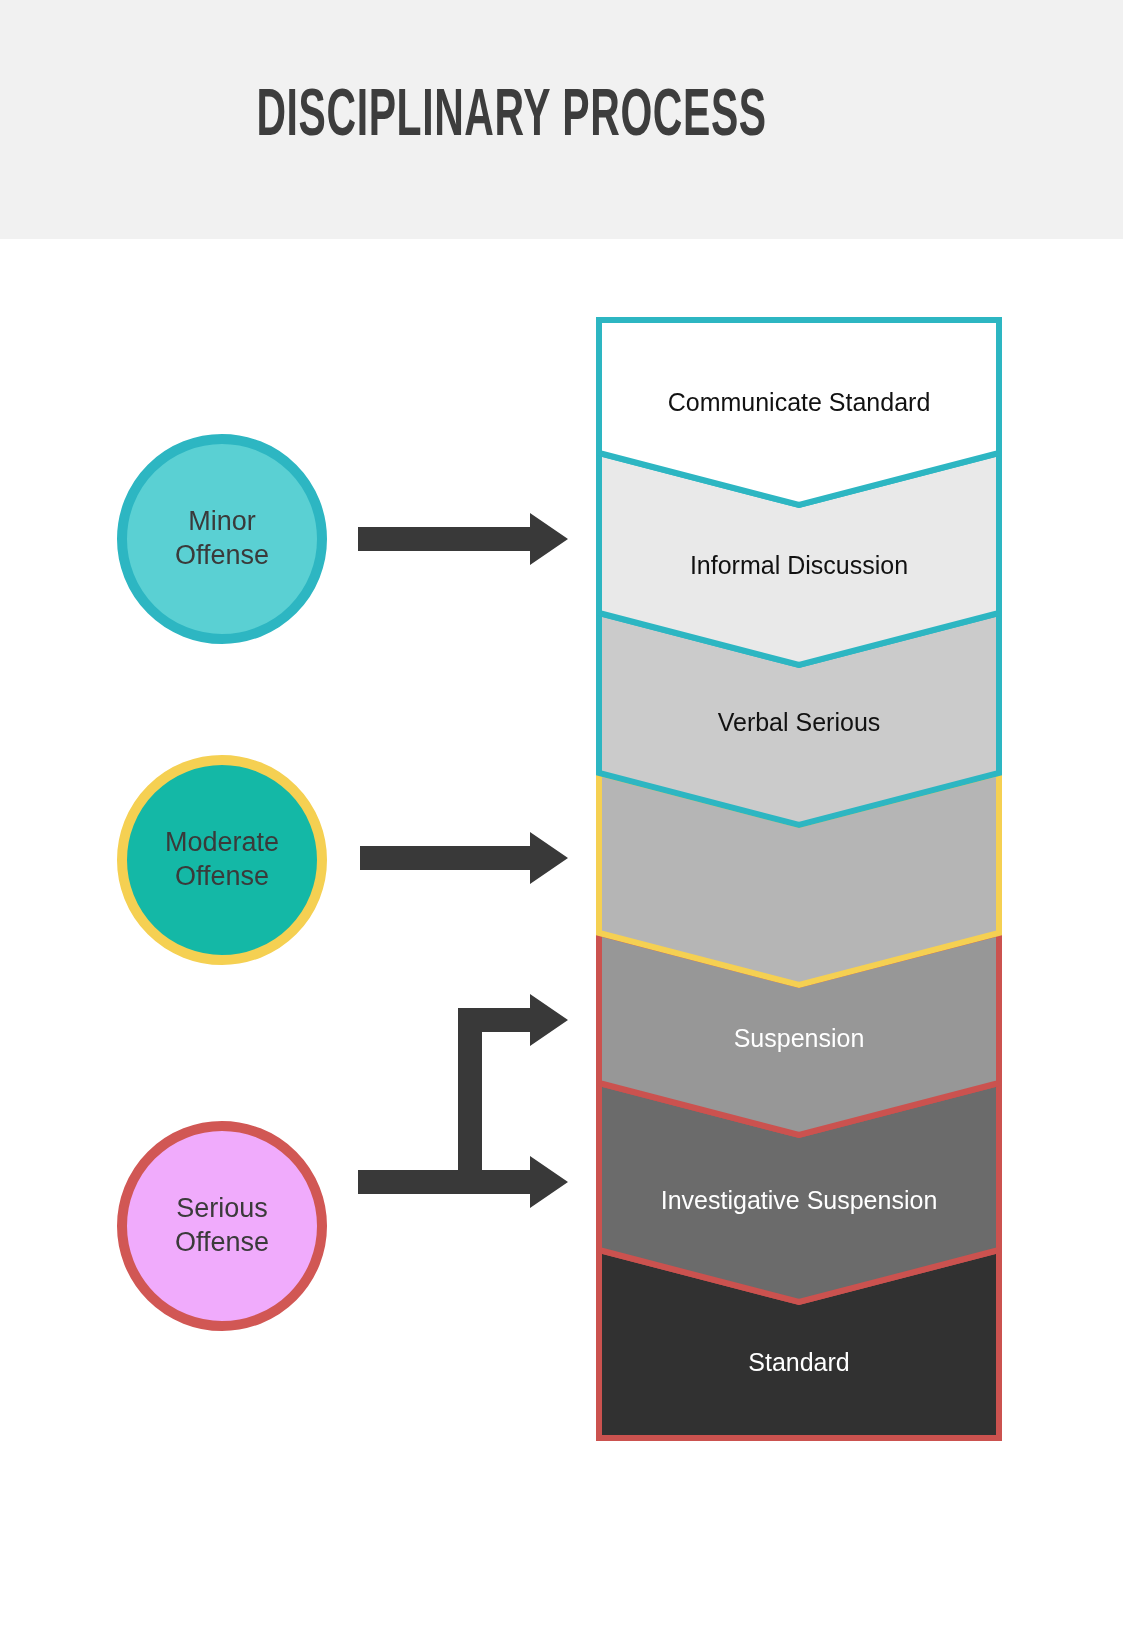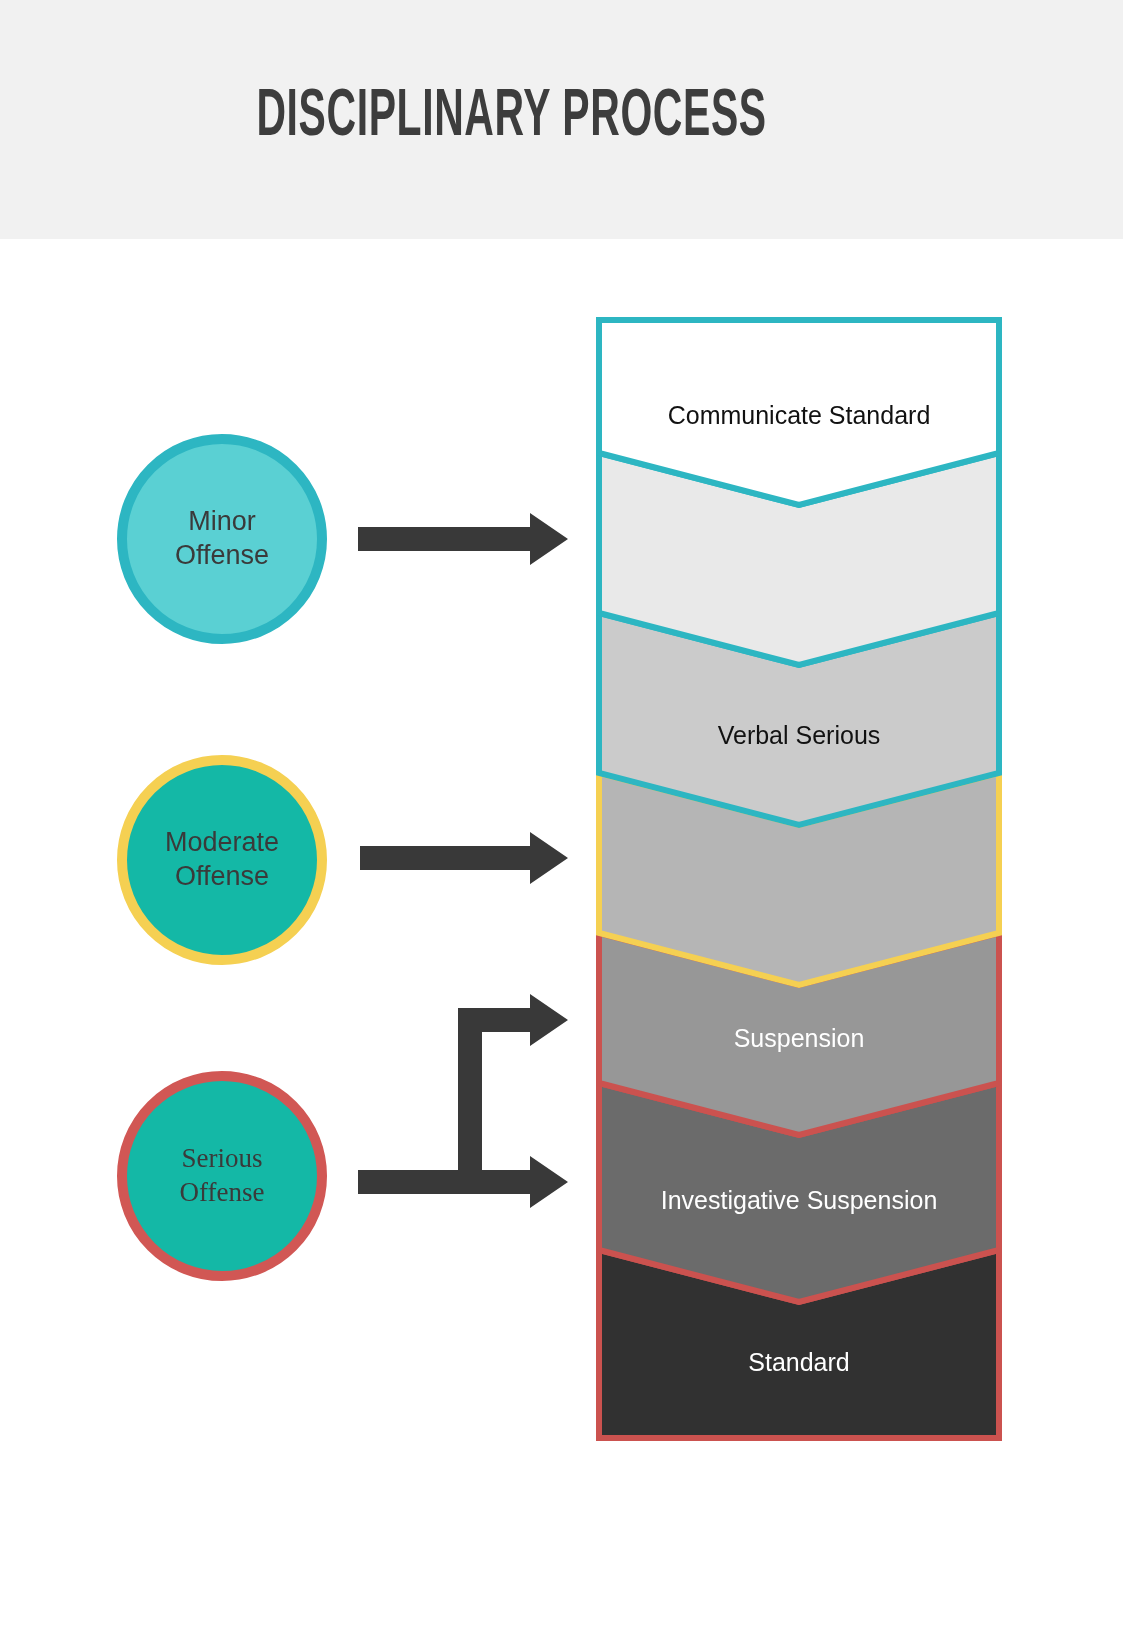--- a/index.html
+++ b/index.html
@@ -32,27 +32,27 @@
     position:absolute;width:210px;height:210px;border-radius:50%;
     box-sizing:border-box;border:10px solid transparent;
     display:flex;align-items:center;justify-content:center;
     text-align:center;
   }
   .circle .lbl{
     font-size:27px;line-height:1.25;color:#3a3a3a;text-align:center;
   }
   .circle-minor{left:117px;top:434px;background:#5ad0d3;border-color:#2db6c2;}
   .circle-moderate{left:117px;top:755px;background:#14b8a6;border-color:#f5d052;}
-  .circle-serious{left:117px;top:1071px;background:#14b8a6;border-color:#d15754;font-family:Liberation Serif, serif;}
+  .circle-serious{left:117px;top:1121px;background:#f0abfc;border-color:#d15754;}
   
   .step-label{
     position:absolute;left:599px;width:400px;height:40px;line-height:40px;
     text-align:center;font-size:25px;
   }
-  .step-label.dark{color:#111111;margin-top:13px;}
+  .step-label.dark{color:#111111;}
   .step-label.light{color:#ffffff;}
   
   .footer{
     position:absolute;right:30px;top:1524px;
     display:flex;flex-direction:column;align-items:flex-end;gap:2px;
     color:#3d4853;
   }
   .made-in{font-size:29px;font-weight:700;line-height:1.1;}
   .brand-row{display:flex;align-items:center;gap:9px;}
   .brand-row .word{font-size:45px;letter-spacing:-1.5px;line-height:1.0;}
@@ -103,19 +103,20 @@
     </div>
   </div>
   <div class="circle circle-serious">
     <div class="lbl">
       <span>Serious</span><br>
       <span>Offense</span>
     </div>
   </div>
 
   <div class="step-label dark" style="top:382px">Communicate Standard</div>
+  <div class="step-label dark" style="top:545px">Informal Discussion</div>
   <div class="step-label dark" style="top:702px">Verbal Serious</div>
   <div class="step-label light" style="top:1018px">Suspension</div>
   <div class="step-label light" style="top:1180px">Investigative Suspension</div>
   <div class="step-label light" style="top:1342px">Standard</div>
 
 
 </div>
 
 </body></html>

